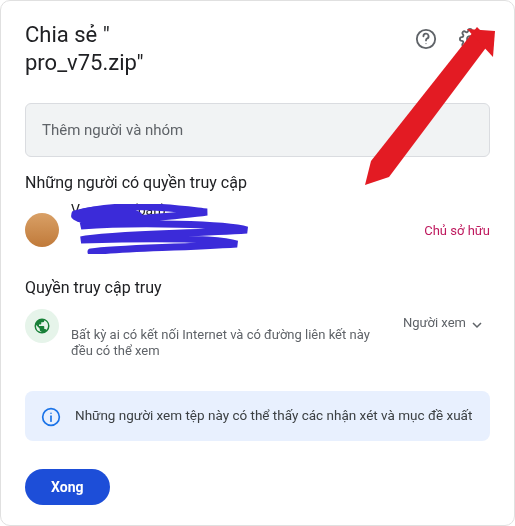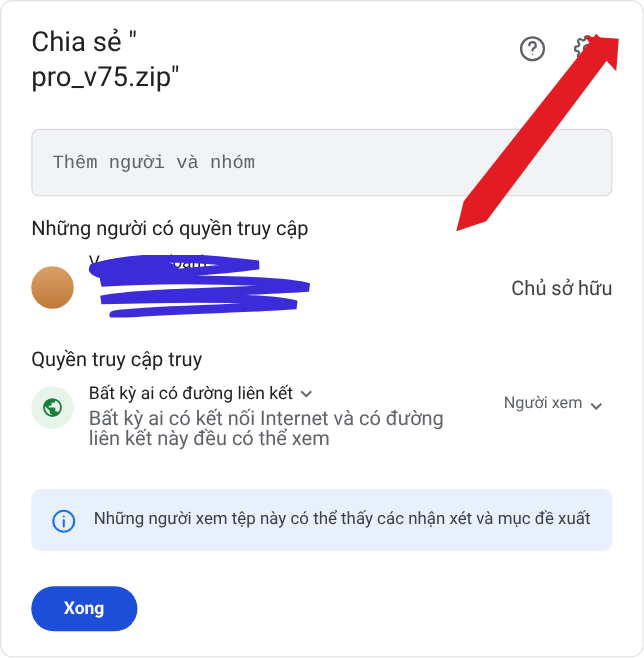--- a/index.html
+++ b/index.html
@@ -14,46 +14,46 @@
   .title { font-size: 22px; color: #202124; flex: 1; line-height: 28px; word-break: break-word; }
   .hicons { display: flex; gap: 4px; margin-top: -2px; }
   .ibtn {
     width: 40px; height: 40px; border: none; background: none; border-radius: 50%;
     display: inline-flex; align-items: center; justify-content: center; cursor: pointer;
     color: #5f6368;
   }
   .input-wrap { margin-top: 26px; }
   .field {
     width: 100%; height: 54px; border: 1px solid #dadce0; border-radius: 6px;
-    background: #f1f3f4; padding: 0 16px; font-size: 15px; color: #5f6368; font-family: Liberation Mono, monospace;
+    background: #f1f3f4; padding: 0 16px; font-size: 15px; color: #5f6368;
   }
   .field::placeholder { color: #5f6368; }
   .section-title { font-size: 16px; color: #202124; margin-top: 16px; }
   .person-row { display: flex; align-items: center; margin-top: 10px; gap: 12px; height: 56px; }
   .avatar {
     width: 34px; height: 34px; border-radius: 50%;
     background: linear-gradient(#d9a066, #c07a3a);
     flex-shrink: 0;
   }
   .person-info { flex: 1; position: relative; height: 100%; display: flex; flex-direction: column; }
   .scribble {
     position: absolute; top: 2px; left: -4px; width: 200px; height: 50px; pointer-events: none;
   }
   .person-name { font-size: 14px; color: #202124; }
-  .role { font-size: 16px; color: #404040; white-space: nowrap; }
+  .role { font-size: 13px; color: #be185d; white-space: nowrap; }
   .general { margin-top: 20px; }
   .access-row { display: flex; align-items: flex-start; gap: 12px; margin-top: 10px; }
   .globe {
     width: 34px; height: 34px; border-radius: 50%; background: #e6f4ea;
     display: flex; align-items: center; justify-content: center; flex-shrink: 0; color: #188038; margin-top: 2px;
   }
   .access-main { flex: 1; }
   .access-top { display: flex; align-items: center; gap: 6px; font-size: 14px; color: #202124; cursor: pointer; }
   .access-top .caret { color: #5f6368; }
-  .access-desc { font-size: 16px; color: #5f6368; margin-top: 4px; line-height: 16px; max-width: 300px; }
+  .access-desc { font-size: 13px; color: #5f6368; margin-top: 20px; line-height: 16px; max-width: 300px; }
   .role-pick { display: flex; align-items: flex-end; gap: 6px; font-size: 13px; color: #5f6368; cursor: pointer; padding: 6px 8px; border-radius: 4px; margin-top: 2px; }
   .info-box {
     margin-top: 32px; background: #e8f0fe; border-radius: 8px; padding: 14px 16px;
     display: flex; gap: 14px; align-items: flex-start;
   }
   .info-box .ii { color: #1a73e8; flex-shrink: 0; margin-top: 2px; }
   .info-box .txt { font-size: 13.5px; color: #3c4043; line-height: 20px; }
   .footer { display: flex; justify-content: space-between; align-items: center; margin-top: auto; padding-top: 16px; }
   .copy-btn {
     display: inline-flex; align-items: center; gap: 10px;
@@ -118,26 +118,20 @@
 
   <div class="section-title general">Quyền truy cập truy</div>
 
   <div class="access-row">
     <div class="globe">
       <svg width="18" height="18" viewBox="0 0 24 24" fill="currentColor">
         <path d="M12 2a10 10 0 1 0 0 20 10 10 0 0 0 0-20zm-1 17.93A8 8 0 0 1 4 12c0-.46.05-.91.12-1.35L9 15.5V17a2 2 0 0 0 2 2zM17.9 17.4A2 2 0 0 0 16 16h-1v-3a1 1 0 0 0-1-1H8v-2h2a1 1 0 0 0 1-1V7h2a2 2 0 0 0 2-2v-.6A8 8 0 0 1 20 12a7.96 7.96 0 0 1-2.1 5.4z"></path>
       </svg>
     </div>
     <div class="access-main">
-      <div class="access-top">
-        <span>Bất kỳ ai có đường liên kết</span>
-        <svg class="caret" width="10" height="10" viewBox="0 0 10 10">
-            <path d="M1 3 L5 7 L9 3" fill="none" stroke="currentColor" stroke-width="1.5"></path>
-          </svg>
-      </div>
       <div class="access-desc">Bất kỳ ai có kết nối Internet và có đường liên kết này đều có thể xem</div>
     </div>
     <div class="role-pick">
       <span>Người xem</span>
       <svg width="10" height="10" viewBox="0 0 10 10">
           <path d="M1 3 L5 7 L9 3" fill="none" stroke="currentColor" stroke-width="1.5"></path>
         </svg>
     </div>
   </div>
 

